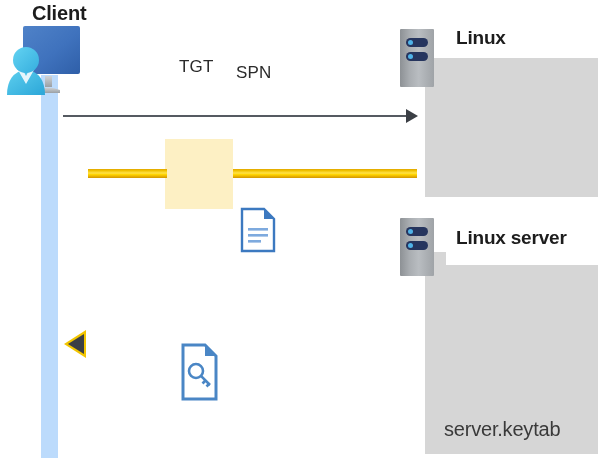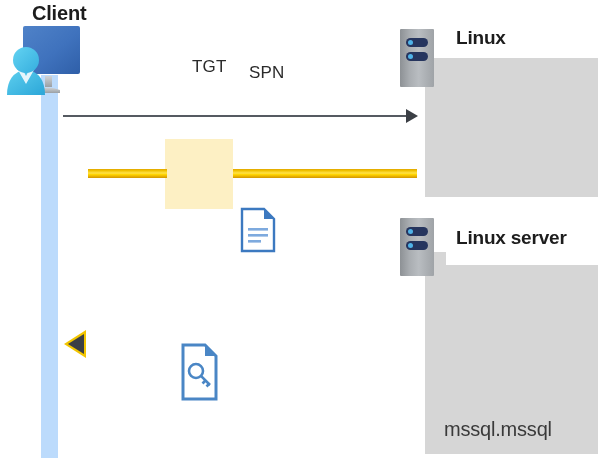--- a/index.html
+++ b/index.html
@@ -82,21 +82,20 @@
   .doc {
     position: relative;
   }
   .doc svg { display: block; }
 
   
   .doclabel {
     font-size: 17px;
     color: #2b2b2b;
     letter-spacing: 0.2px;
-    margin-left: 13px;
   }
 
   
   .highlight {
     background: #fdf0c4;
   }
 
   
   .arrow-line-black {
     background: #555a61;
@@ -260,15 +259,15 @@
   <div class="abs" style="left:400px; top:218px;">
     <div class="server-foot"></div>
     <div class="server-icon" style="position:relative;">
       <div class="server-bar b1"></div>
       <div class="server-bar b2"></div>
     </div>
   </div>
 
   <div class="abs title" style="left:456px; top:226px;text-align:center;">Linux server</div>
 
-  <div class="abs filename" style="left:444px; top:418px;">mssql.mssql</div>
+  <div class="abs filename" style="left:444px; top:418px;">server.keytab</div>
 
 </div>
 
 </body></html>

